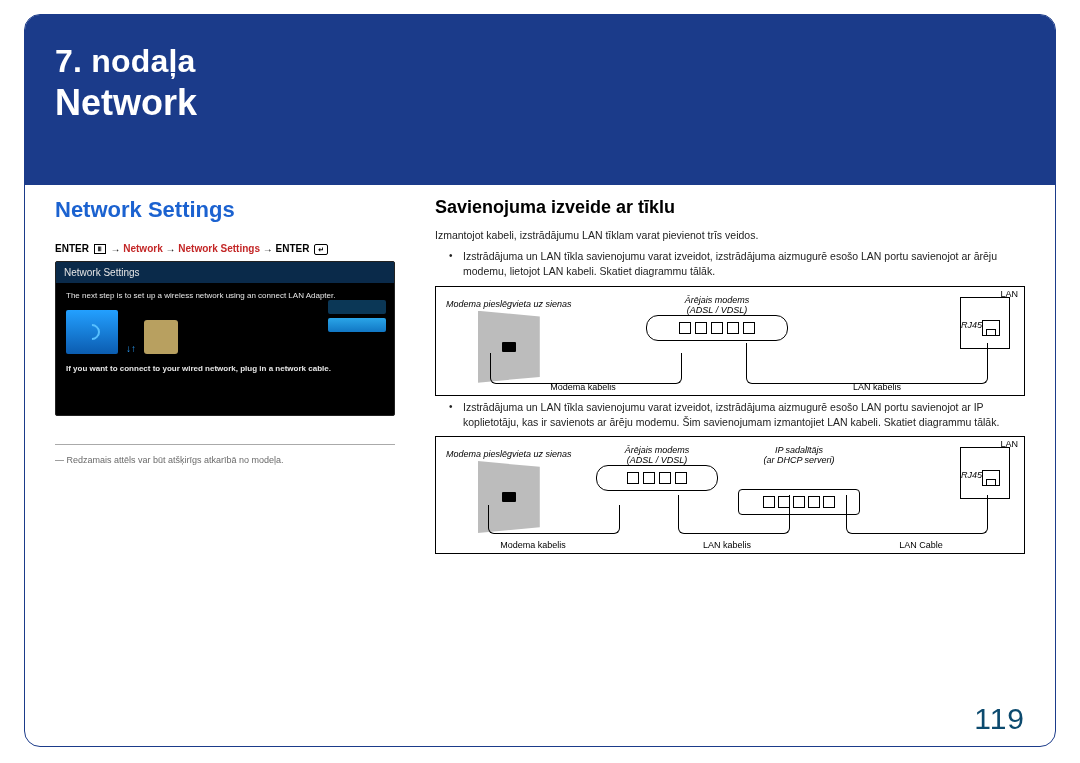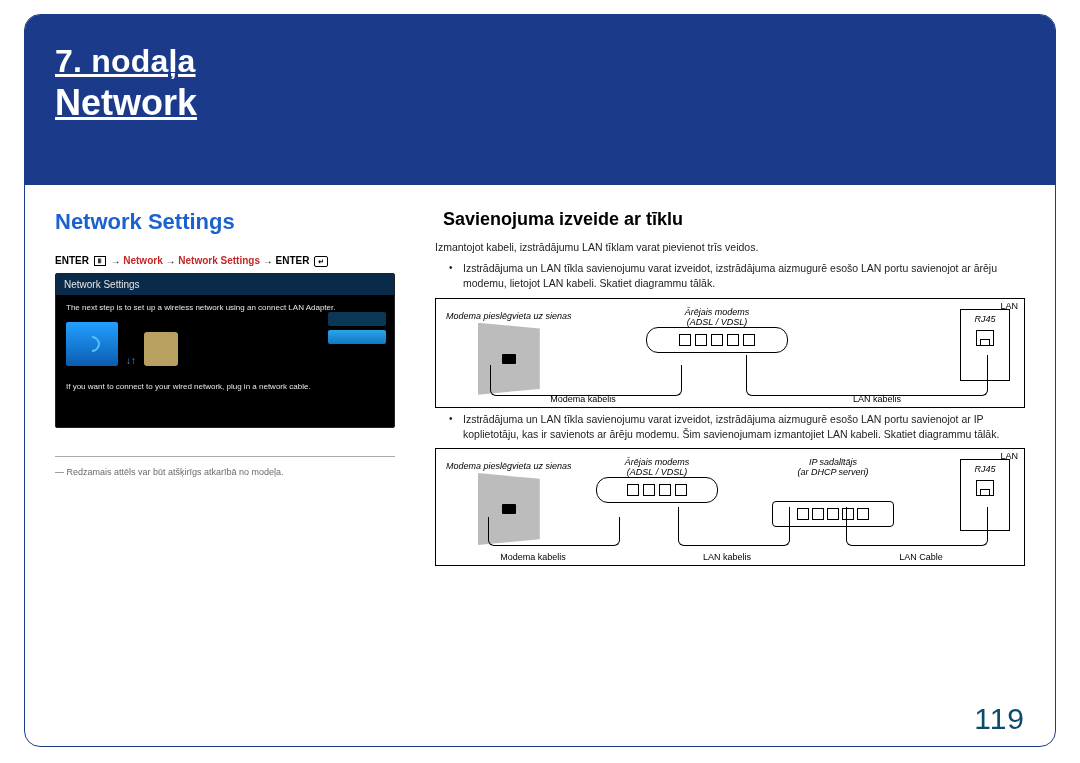--- a/index.html
+++ b/index.html
@@ -8,34 +8,34 @@
     font-family: Arial, Helvetica, sans-serif;
     box-sizing: border-box;
   }
   .frame {
     position: absolute; inset: 14px 24px 16px 24px;
     border: 1.5px solid #1b3b8a; border-radius: 16px;
     overflow: hidden;
   }
   .header {
     height: 170px; background: #1b3b8a; color: #fff;
-    padding: 28px 32px 0 30px; box-sizing: border-box; text-decoration: underline;
+    padding: 28px 32px 0 30px; box-sizing: border-box;
   }
   .chapter { font-size: 32px; font-weight: 600; letter-spacing: 0.2px; }
   .title   { font-size: 36px; font-weight: 600; margin-top: 2px; }
 
   .body {
-    display: flex; padding: 24px 30px 0 30px; gap: 40px;
+    display: flex; padding: 12px 30px 0 30px; gap: 40px;
     box-sizing: border-box;
   }
   .left  { width: 340px; flex: 0 0 340px; }
   .right { flex: 1; }
 
   .sec-heading-blue { color: #1b62d0; font-size: 22px; font-weight: 600; margin-bottom: 20px; }
-  .sec-heading-black { color: #000; font-size: 18px; font-weight: 600; margin-bottom: 10px; margin-left: 8px; }
+  .sec-heading-black { color: #000; font-size: 18px; font-weight: 600; margin-bottom: 10px; }
 
   .breadcrumb { font-size: 10px; font-weight: 700; margin-bottom: 6px; }
   .bc-black { color: #000; }
   .bc-red { color: #c32626; }
 
   .icon-box { display: inline-flex; align-items: center; justify-content: center; }
 
   .screenshot {
     background: #000; border: 1px solid #222; border-radius: 2px;
     width: 100%; height: 155px; box-sizing: border-box;
@@ -77,22 +77,22 @@
   .d-modem {
     width: 140px; height: 24px; border:1.2px solid #000; border-radius: 12px;
     display:flex; align-items:center; justify-content:center; gap:4px; background:#fff;
   }
   .d-modem-port { width:10px; height:10px; border:1px solid #000; }
   .d-iphub {
     width: 120px; height: 24px; border:1.2px solid #000; border-radius: 4px;
     display:flex; align-items:center; justify-content:center; gap:3px; background:#fff;
   }
   .d-panel {
-    width: 50px; height: 72px; border:1.2px solid #000; position:relative;
-    display:flex; flex-direction:column; align-items:center; box-sizing:border-box;
+    width: 50px; height: 52px; border:1.2px solid #000; position:relative;
+    display:flex; flex-direction:row; align-items:center; box-sizing:border-box;
     padding-top:4px;
   }
   .rj45 {
     width:16px; height:14px; border:1.2px solid #000; margin-top:6px;
     display:flex; align-items:flex-end; justify-content:center;
   }
   .rj45::after{ content:""; width:8px; height:5px; border:1px solid #000; border-bottom:none; }
   .d-cable { position:absolute; border-bottom:1.5px solid #000; border-left:1.5px solid #000; border-right:1.5px solid #000; border-bottom-left-radius:6px; border-bottom-right-radius:6px; }
   .d-right-label { position:absolute; right:6px; top:2px; font-size:9px; }
 
@@ -136,21 +136,21 @@
           <div class="ss-title">Network Settings</div>
           <div class="ss-body">
             <p>The next step is to set up a wireless network using an connect LAN Adapter.</p>
             <div class="ss-illus">
               <div class="ss-tv">
                   <div class="ss-wave"></div>
                 </div>
               <span class="ss-arrows">↓↑</span>
               <div class="ss-router"></div>
             </div>
-            <p style="margin-top:16px;">If you want to connect to your wired network, plug in a network cable.</p>
+            <p style="margin-top:10px;font-weight:bold;">If you want to connect to your wired network, plug in a network cable.</p>
           </div>
           <div class="ss-buttons">
             <div class="ss-btn"></div>
             <div class="ss-btn active"></div>
           </div>
         </div>
 
         <div class="disclaimer">― Redzamais attēls var būt atšķirīgs atkarībā no modeļa.</div>
       </div>
 
@@ -216,21 +216,21 @@
             <div class="d-col" style="position:absolute;left:150px;top:0;">
               <div class="d-label-small" style="white-space:pre;text-align:center;">Ārējais modems
 (ADSL / VDSL)</div>
               <div class="d-modem" style="width:120px;">
                 <div class="d-modem-port"></div>
                   <div class="d-modem-port"></div>
                   <div class="d-modem-port"></div>
                   <div class="d-modem-port"></div>
               </div>
             </div>
-            <div class="d-col" style="position:absolute;left:326px;top:0;gap:24px;">
+            <div class="d-col" style="position:absolute;left:292px;top:0;gap:24px;">
               <div class="d-label-small" style="white-space:pre;text-align:center;">IP sadalītājs
 (ar DHCP serveri)</div>
               <div class="d-iphub">
                 <div class="d-modem-port"></div>
                   <div class="d-modem-port"></div>
                   <div class="d-modem-port"></div>
                   <div class="d-modem-port"></div>
                   <div class="d-modem-port"></div>
               </div>
             </div>

